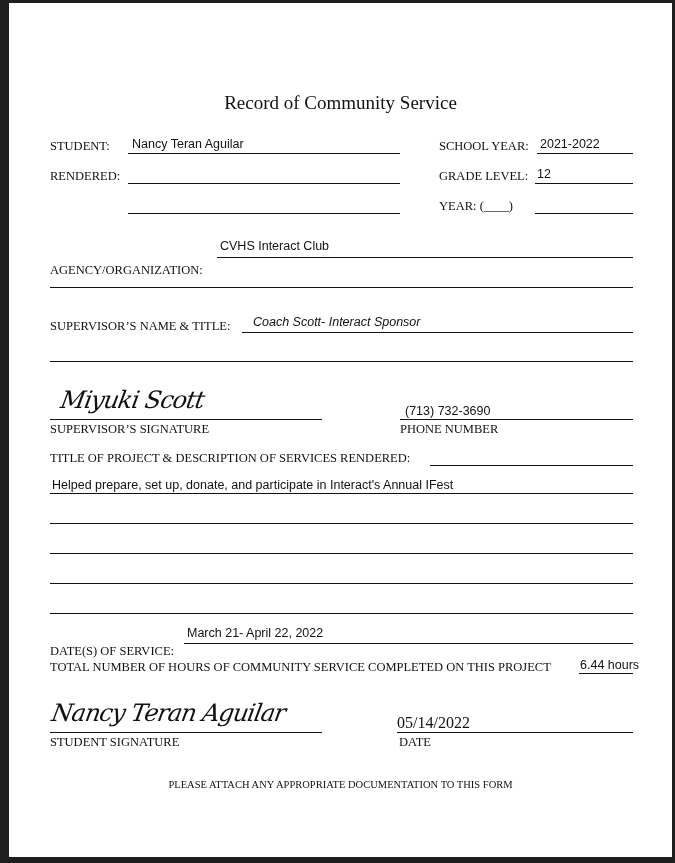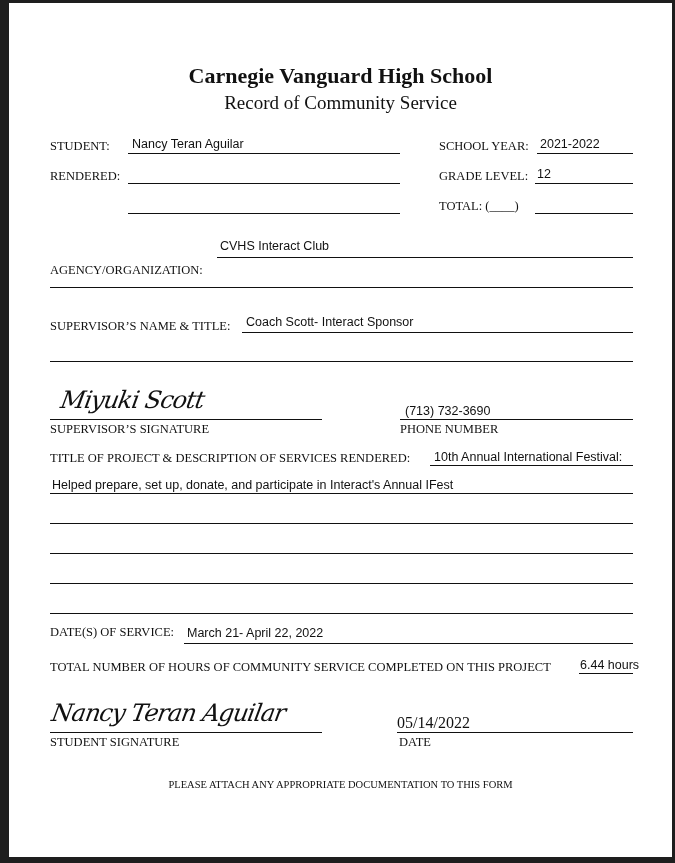--- a/index.html
+++ b/index.html
@@ -14,72 +14,70 @@
   .val { font-size:12.5px; white-space:nowrap; }
   .line { border-bottom:1px solid #111; height:0; }
   .sig { font-family:"DejaVu Serif", serif; font-style:italic; font-size:24px; color:#111; transform:skewX(-10deg); white-space:nowrap; letter-spacing:-1px; }
   .footer { left:0; width:663px; text-align:center; top:776px; font-size:10.5px; }
 </style>
 </head>
 <body>
 
 <div class="page">
 
-  <div class="abs serif title">Carnegie Vanguard High School</div>
   <div class="abs serif subtitle">Record of Community Service</div>
 
   <div class="abs serif lbl" style="left:41px;top:136px;">STUDENT:</div>
   <div class="abs line" style="left:119px;top:150px;width:272px;"></div>
   <div class="abs sans val" style="left:123px;top:134px;">Nancy Teran Aguilar</div>
 
   <div class="abs serif lbl" style="left:430px;top:136px;">SCHOOL YEAR:</div>
   <div class="abs line" style="left:528px;top:150px;width:96px;"></div>
   <div class="abs sans val" style="left:531px;top:134px;">2021-2022</div>
 
   <div class="abs serif lbl" style="left:41px;top:166px;">RENDERED:</div>
   <div class="abs line" style="left:119px;top:180px;width:272px;"></div>
   <div class="abs line" style="left:119px;top:210px;width:272px;"></div>
 
   <div class="abs serif lbl" style="left:430px;top:166px;">GRADE LEVEL:</div>
   <div class="abs line" style="left:526px;top:180px;width:98px;"></div>
   <div class="abs sans val" style="left:528px;top:164px;">12</div>
 
-  <div class="abs serif lbl" style="left:430px;top:196px;">TOTAL:  (____)</div>
+  <div class="abs serif lbl" style="left:430px;top:196px;">YEAR:  (____)</div>
   <div class="abs line" style="left:526px;top:210px;width:98px;"></div>
 
   <div class="abs serif lbl" style="left:41px;top:240px;margin-top:20px;">AGENCY/ORGANIZATION:</div>
   <div class="abs line" style="left:208px;top:254px;width:416px;"></div>
   <div class="abs sans val" style="left:211px;top:236px;">CVHS Interact Club</div>
   <div class="abs line" style="left:41px;top:284px;width:583px;"></div>
 
   <div class="abs serif lbl" style="left:41px;top:316px;">SUPERVISOR’S NAME &amp; TITLE:</div>
   <div class="abs line" style="left:233px;top:329px;width:391px;"></div>
-  <div class="abs sans val" style="left:237px;top:312px;">Coach Scott- Interact Sponsor</div>
+  <div class="abs sans val" style="left:244px;top:312px;font-style:italic;">Coach Scott- Interact Sponsor</div>
   <div class="abs line" style="left:41px;top:358px;width:583px;"></div>
 
   <div class="abs sig" style="left:52px;top:383px;">Miyuki Scott</div>
   <div class="abs line" style="left:41px;top:416px;width:272px;"></div>
   <div class="abs serif lbl" style="left:41px;top:419px;">SUPERVISOR’S SIGNATURE</div>
 
   <div class="abs sans val" style="left:396px;top:401px;">(713) 732-3690</div>
   <div class="abs line" style="left:391px;top:416px;width:233px;"></div>
   <div class="abs serif lbl" style="left:391px;top:419px;">PHONE NUMBER</div>
 
   <div class="abs serif lbl" style="left:41px;top:448px;">TITLE OF PROJECT &amp; DESCRIPTION OF SERVICES RENDERED:</div>
   <div class="abs line" style="left:421px;top:462px;width:203px;"></div>
-  <div class="abs sans val" style="left:425px;top:447px;">10th Annual International Festival:</div>
 
   <div class="abs sans val" style="left:43px;top:475px;">Helped prepare, set up, donate, and participate in Interact's Annual IFest</div>
   <div class="abs line" style="left:41px;top:490px;width:583px;"></div>
   <div class="abs line" style="left:41px;top:520px;width:583px;"></div>
   <div class="abs line" style="left:41px;top:550px;width:583px;"></div>
   <div class="abs line" style="left:41px;top:580px;width:583px;"></div>
   <div class="abs line" style="left:41px;top:610px;width:583px;"></div>
 
-  <div class="abs serif lbl" style="left:41px;top:622px;">DATE(S) OF SERVICE:</div>
+  <div class="abs serif lbl" style="left:41px;top:641px;">DATE(S) OF SERVICE:</div>
   <div class="abs line" style="left:175px;top:640px;width:449px;"></div>
   <div class="abs sans val" style="left:178px;top:623px;">March 21- April 22, 2022</div>
 
   <div class="abs serif lbl" style="left:41px;top:657px;">TOTAL NUMBER OF HOURS OF COMMUNITY SERVICE COMPLETED ON THIS PROJECT</div>
   <div class="abs line" style="left:570px;top:670px;width:54px;"></div>
   <div class="abs sans val" style="left:571px;top:655px;">6.44 hours</div>
 
   <div class="abs sig" style="left:43px;top:696px;">Nancy Teran Aguilar</div>
   <div class="abs line" style="left:41px;top:729px;width:272px;"></div>
   <div class="abs serif lbl" style="left:41px;top:732px;">STUDENT SIGNATURE</div>

